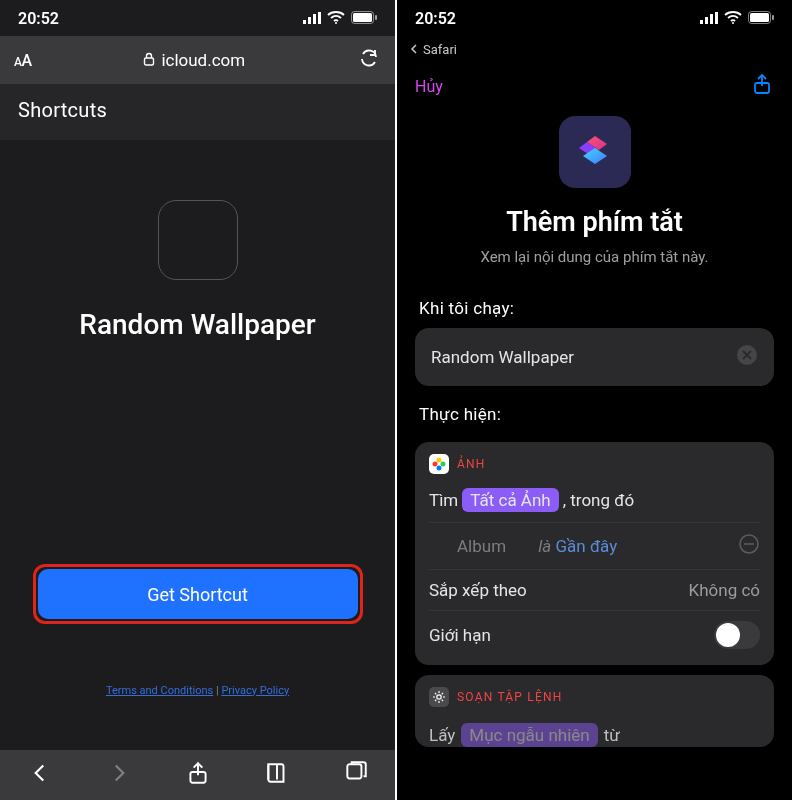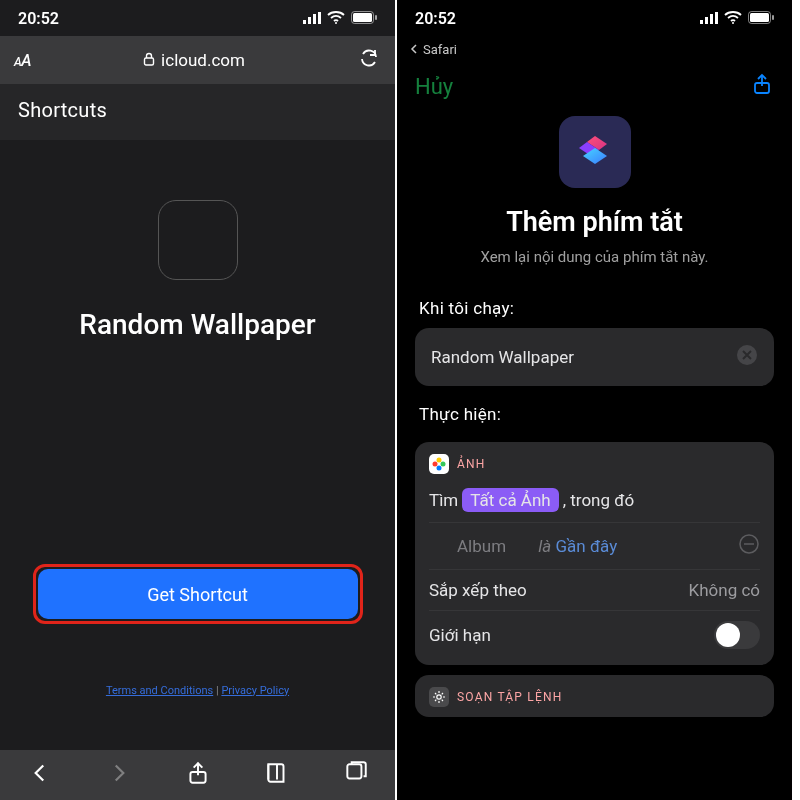--- a/index.html
+++ b/index.html
@@ -7,21 +7,21 @@
   .phone { width: 395px; height: 800px; position: relative; overflow: hidden; }
   .phone.left { background: #1c1c1e; margin-right: 1px; }
   .phone.right { background: #000; margin-left: 1px; }
 
   
   .statusbar { height: 36px; display: flex; align-items: center; justify-content: space-between; padding: 0 18px; color: #fff; font-size: 16px; font-weight: 600; }
   .status-right { display: flex; align-items: center; gap: 6px; }
 
   
   .safari-top { height: 48px; background: #3a3a3c; display: flex; align-items: center; padding: 0 14px; gap: 14px; color: #fff; }
-  .aA { font-size: 16px; font-weight: 500; letter-spacing: -.5px; font-style: italic; }
+  .aA { font-size: 16px; font-weight: 500; letter-spacing: -.5px; }
   .aA .small { font-size: 12px; }
   .addr { flex: 1; display: flex; align-items: center; justify-content: center; gap: 6px; font-size: 17px; }
   .reload { width: 24px; height: 24px; }
 
   .page-left { background: #262628; }
   .site-hdr { padding: 14px 18px 18px; color: #fff; font-size: 20px; font-weight: 400; letter-spacing: .3px; }
   .hero { background: #1c1c1e; height: 520px; display: flex; flex-direction: column; align-items: center; justify-content: flex-start; padding-top: 60px; gap: 28px; }
   .icon-ph { width: 80px; height: 80px; border: 1px solid #555; border-radius: 18px; }
   .hero-title { color: #fff; font-size: 28px; font-weight: 500; }
   .btn-wrap { margin-top: auto; margin-bottom: 36px; border: 3px solid #e0241a; border-radius: 12px; padding: 2px; }
@@ -29,38 +29,38 @@
   .foot-txt { text-align: center; font-size: 11px; line-height: 1.5; color: #888; padding: 6px 0 6px; }
   .foot-txt a { color: #356ddb; text-decoration: underline; }
   .safari-bot { position: absolute; left: 0; right: 0; bottom: 0; height: 50px; background: #3a3a3c; display: flex; align-items: center; justify-content: space-around; color: #fff; }
   .safari-bot .dim { opacity: .35; }
   .nav-ic { width: 26px; height: 26px; }
 
   
   .back-row { height: 26px; display: flex; align-items: center; padding: 0 12px; gap: 4px; color: #c8c8c8; font-size: 13px; }
   .back-row svg { width: 10px; height: 10px; }
   .sheet-top { display: flex; align-items: center; justify-content: space-between; padding: 10px 18px 6px; }
-  .cancel { color: #15803d; font-size: 22px; }
+  .cancel { color: #d946ef; font-size: 16px; }
   .share-ic { color: #0a84ff; width: 24px; height: 24px; }
 
   .center-col { display: flex; flex-direction: column; align-items: center; padding: 10px 0 14px; }
   .sc-icon { width: 72px; height: 72px; border-radius: 16px; background: #2a2a55; display: flex; align-items: center; justify-content: center; }
   .sc-icon svg { width: 44px; height: 44px; }
   .h1 { color: #fff; font-size: 27px; font-weight: 600; margin-top: 18px; }
   .sub { color: #a0a0a0; font-size: 15px; margin-top: 10px; }
 
   .section-lbl { color: #fff; font-size: 17px; font-weight: 400; padding: 18px 22px 10px; letter-spacing: .3px; }
   .run-row { margin: 0 18px; background: #2a2a2c; border-radius: 14px; padding: 16px 16px; display: flex; align-items: center; justify-content: space-between; }
   .run-row span { color: #e5e5e7; font-size: 17px; }
   .clear-ic { width: 22px; height: 22px; opacity: .4; }
 
   .action-card { margin: 8px 18px 10px; background: #2a2a2c; border-radius: 14px; padding: 12px 14px 6px; }
   .card-hdr { display: flex; align-items: center; gap: 8px; margin-bottom: 10px; }
   .app-ic { width: 20px; height: 20px; border-radius: 5px; background: #fff; display: flex; align-items: center; justify-content: center; }
-  .card-hdr-title { color: #fca5a5; font-size: 12px; letter-spacing: 1.2px; }
+  .card-hdr-title { color: #ef4444; font-size: 12px; letter-spacing: 1.2px; }
   .line { color: #e5e5e7; font-size: 17px; padding: 4px 0 10px; display: flex; align-items: center; flex-wrap: wrap; gap: 4px; }
   .line.sub2 { color: #7c7c80; border-top: 1px solid rgba(255,255,255,0.06); padding-top: 10px; justify-content: space-between; }
   .pill { background: #8b5cf6; border-radius: 6px; padding: 2px 8px; color: #e5e5e7; }
   .txt-dim { color: #7c7c80; margin-left: 28px; }
   .txt-link { color: #5a8bd6; }
   .row-split { display: flex; justify-content: space-between; align-items: center; color: #e5e5e7; font-size: 17px; padding: 10px 0; border-top: 1px solid rgba(255,255,255,0.06); }
   .row-split .rt { color: #9c9ca0; }
   .toggle { width: 46px; height: 28px; background: #3a3a3c; border-radius: 14px; position: relative; }
   .toggle::after { content: ""; position: absolute; left: 2px; top: 2px; width: 24px; height: 24px; border-radius: 12px; background: #fff; }
   .minus-circ { width: 22px; height: 22px; opacity: .5; }
@@ -269,15 +269,20 @@
   <div class="action-card second">
     <div class="card-hdr">
       <span class="app-ic gear-ic">
           <svg width="14" height="14" viewBox="0 0 14 14" fill="none" stroke="#fff" stroke-width="1.2">
             <circle cx="7" cy="7" r="2.2"></circle>
             <path d="M7 1 v2 M7 11 v2 M1 7 h2 M11 7 h2 M3 3 l1.3 1.3 M9.7 9.7 L11 11 M11 3 l-1.3 1.3 M4.3 9.7 L3 11"></path>
           </svg>
         </span>
       <span class="card-hdr-title">SOẠN TẬP LỆNH</span>
     </div>
+    <div class="fade-bottom">
+      <span>Lấy</span>
+      <span class="pill">Mục ngẫu nhiên</span>
+      <span>từ</span>
+    </div>
   </div>
 
 </div>
 
 </body></html>

